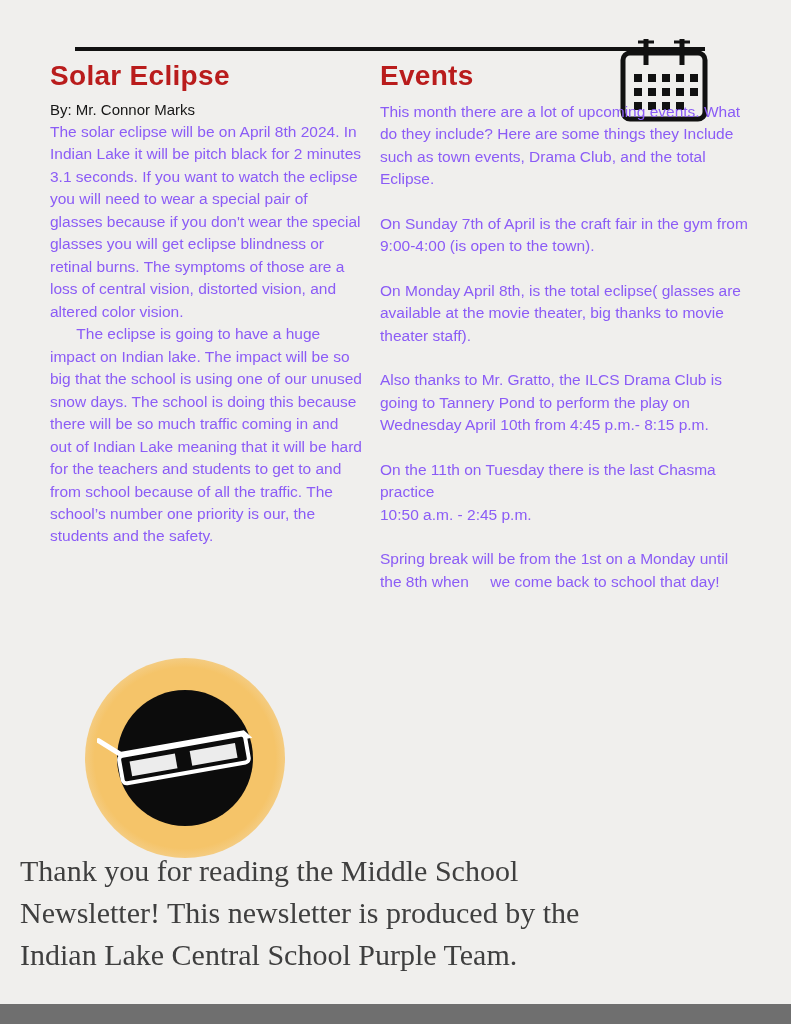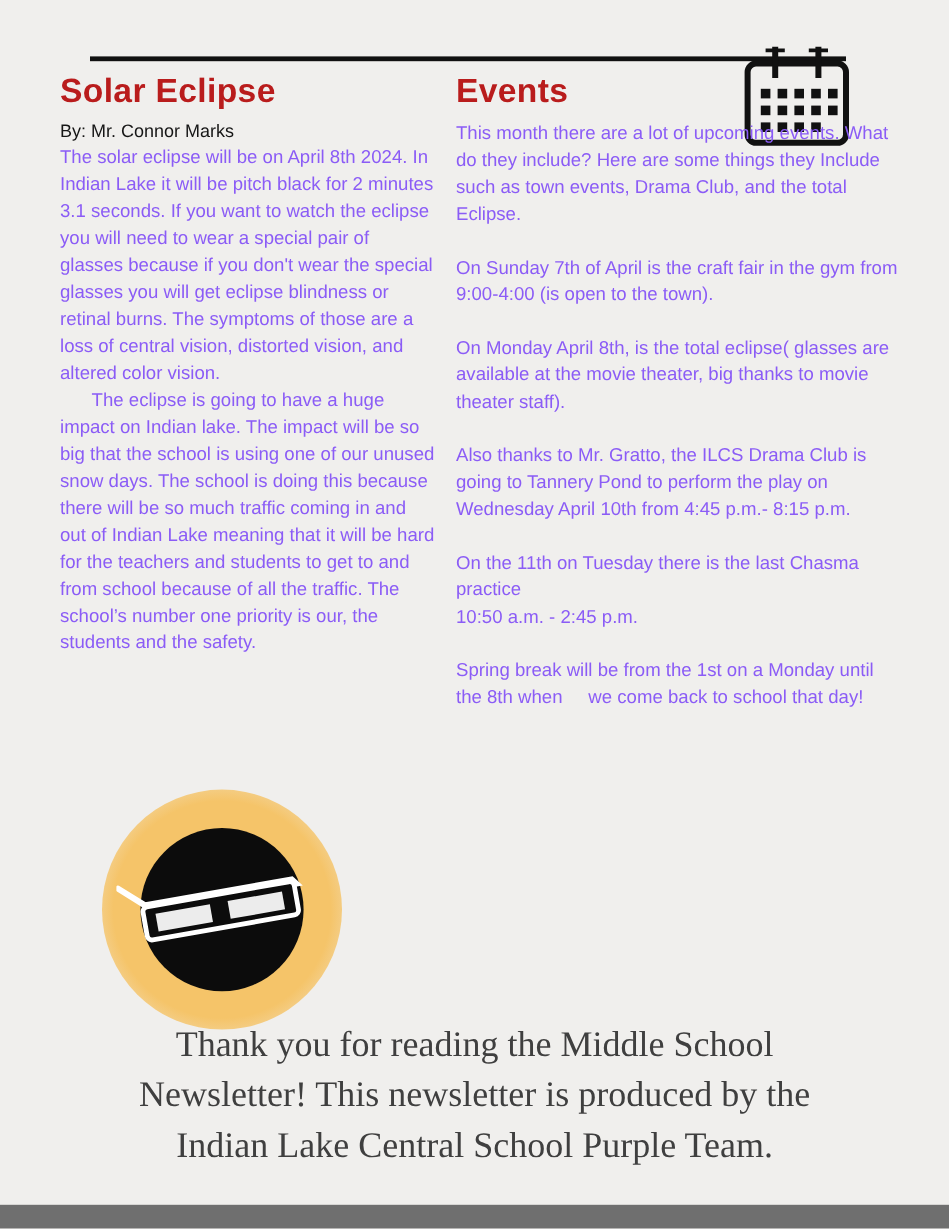--- a/index.html
+++ b/index.html
@@ -73,21 +73,20 @@
   }
   .glasses {
     position: absolute;
     left: 12px; top: 54px;
     width: 162px; height: 80px;
   }
   .footer-text {
     position: absolute;
     left: 20px; top: 850px;
     width: 751px;
-    text-align: center;
     font-family: "Liberation Serif", serif;
     font-size: 30px;
     line-height: 1.4;
     color: #3f3f3f;
     white-space: pre-line;
   }
   .bottom-bar {
     position: absolute;
     left: 0; bottom: 0;
     width: 791px; height: 20px;

